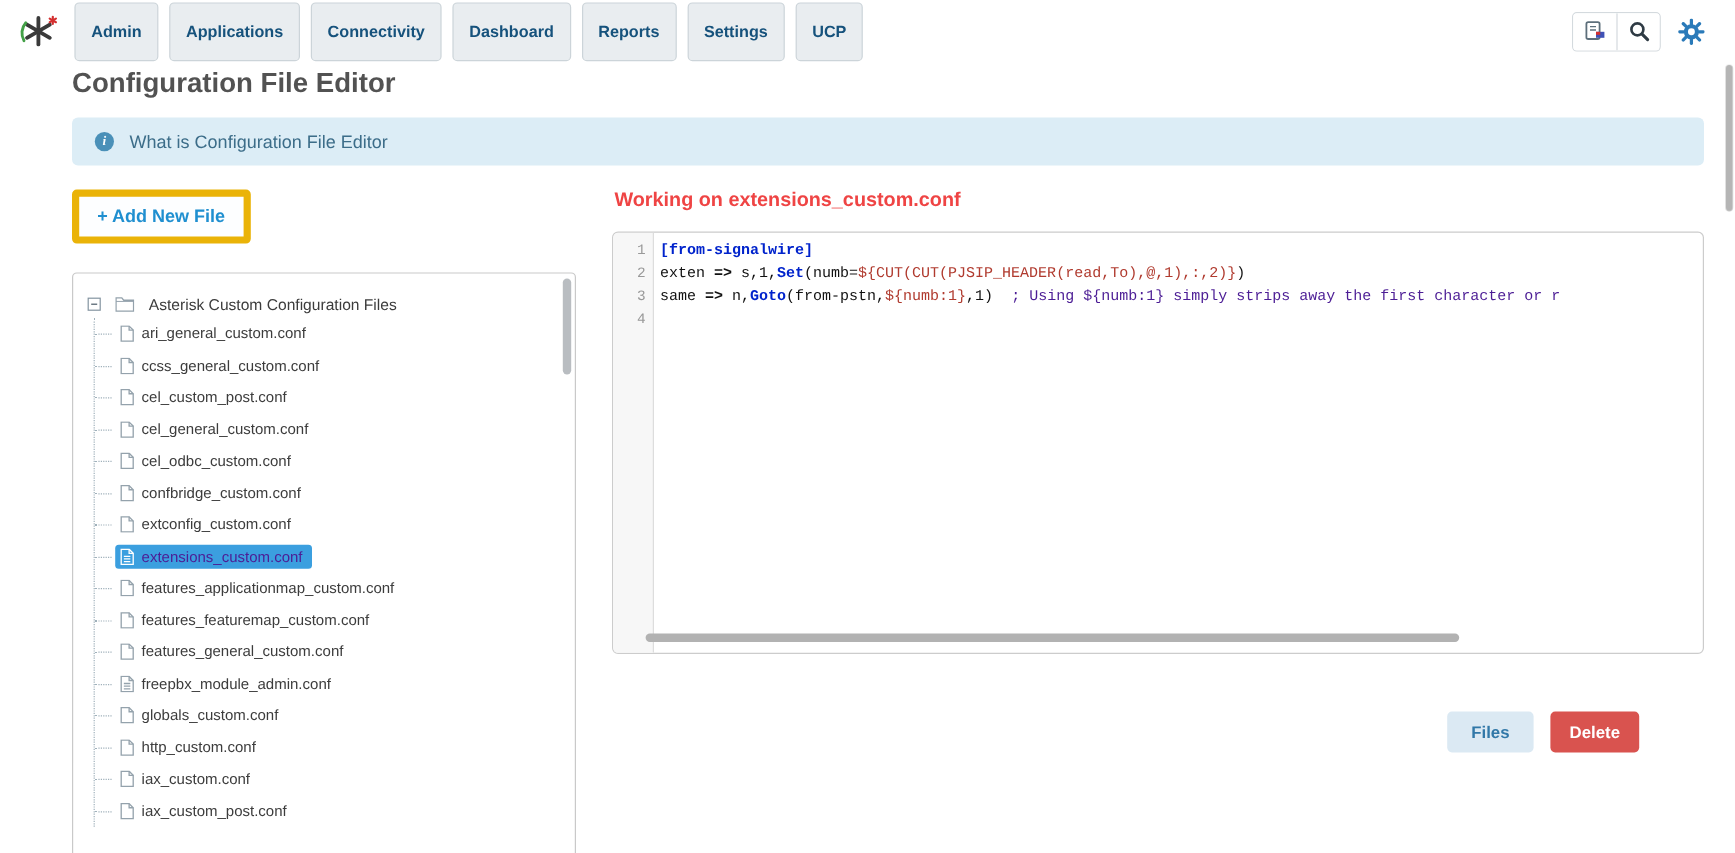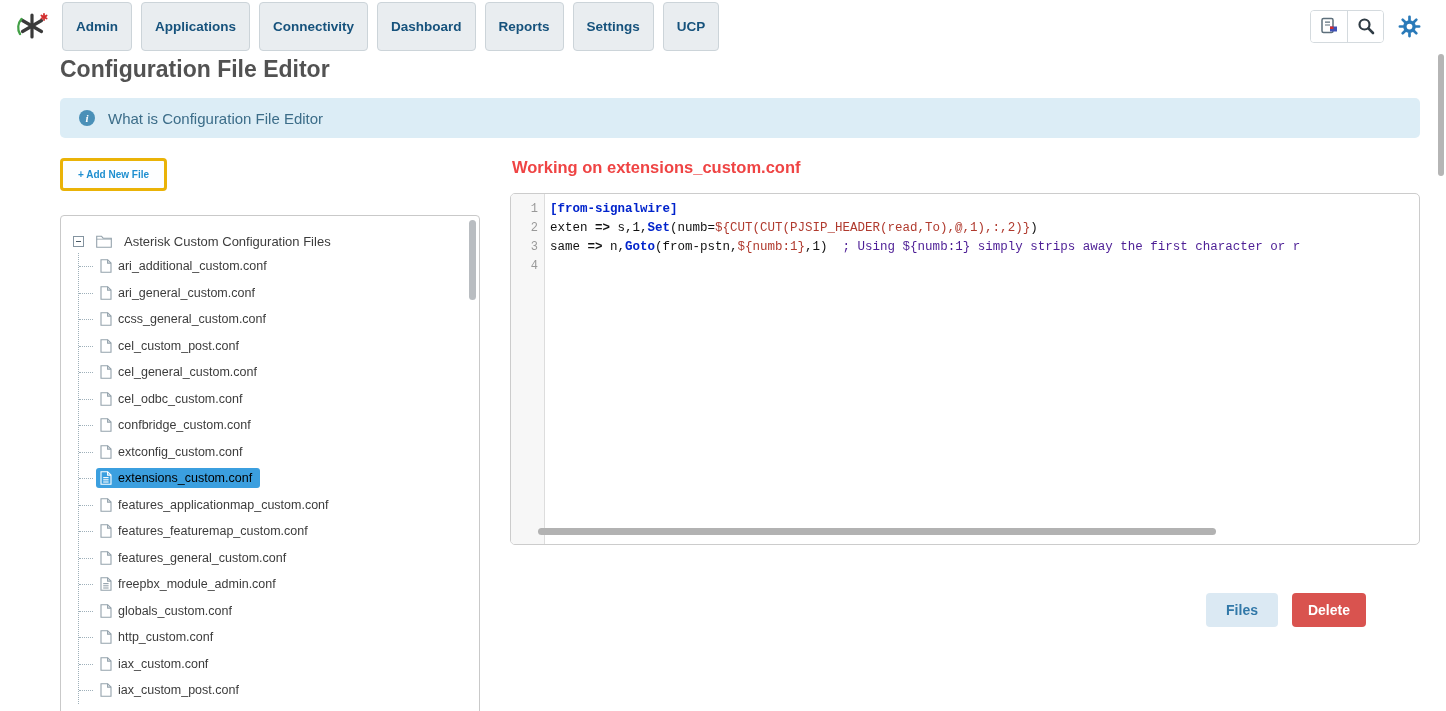--- a/index.html
+++ b/index.html
@@ -27,42 +27,42 @@
   .info-alert { margin-top:15px; height:40px; background:#dcedf6; border-radius:5px;
                 display:flex; align-items:center; padding:0 19px; gap:13px;
                 color:#3c6d89; font-size:15px; cursor:pointer; }
   .info-icon { width:16px; height:16px; border-radius:50%; background:#4a90b8; color:#fff;
                font:bold italic 11px/16px "Liberation Serif", serif; text-align:center; flex:none; }
 
   .content { display:flex; margin-top:20px; gap:30px; align-items:flex-start; }
 
   
   .left-col { width:420px; flex:none; }
-  .add-file-btn { font-family:"Liberation Sans",sans-serif; font-weight:bold; font-size:10px;
-                  color:#1f8fd0; background:#fdfeff; border:3px solid #eab308; border-radius:4px;
+  .add-file-btn { font-family:"Liberation Sans",sans-serif; font-weight:bold; font-size:15px;
+                  color:#1f8fd0; background:#fdfeff; border:6px solid #eab308; border-radius:4px;
                   padding:8px 15px; cursor:pointer; }
   .tree-panel { margin-top:24px; border:1px solid #c9c9c9; border-radius:4px; height:530px;
                 padding:13px 10px 10px 12px; position:relative; overflow:hidden; background:#fff; }
   .tree-scroll-thumb { position:absolute; top:4px; right:3px; width:7px; height:80px;
                        background:#b9bdc1; border-radius:4px; cursor:pointer; }
   .tree-root { display:flex; align-items:center; gap:12px; height:24px; cursor:pointer; }
   .expander { width:11px; height:11px; border:1px solid #8494a0; background:#fff;
               position:relative; display:inline-block; flex:none; cursor:pointer; }
   .expander::after { content:""; position:absolute; left:2px; right:2px; top:4px;
                      border-top:1px solid #4a5a66; }
   .root-label { font-size:13px; color:#3c3c3c; }
   .tree-children { margin-left:5px; border-left:1px dotted #9fb0ba; }
   .tree-item { position:relative; height:26.5px; display:flex; align-items:center; padding-left:17px; }
   .tree-item::before { content:""; position:absolute; left:0; width:14px; top:50%;
                        border-top:1px dotted #9fb0ba; }
   .item-inner { display:flex; align-items:center; gap:6px; padding:3px 8px 3px 4px;
                 border-radius:3px; cursor:pointer; }
   .tree-item.selected .item-inner { background:#3b9fdf; }
   .file-label { font-size:12.5px; color:#3c3c3c; white-space:nowrap; }
-  .selected .file-label { color:#000000; }
+  .selected .file-label { color:#4c1d95; }
   .file-ic { display:flex; flex:none; }
 
   
   .right-col { flex:1; min-width:0; }
   .editor-heading { font-size:16.5px; font-weight:bold; color:#ef4444; margin:0 0 16px 2px; }
   .editor { border:1px solid #ccc; border-radius:5px; height:352px; display:flex;
             overflow:hidden; position:relative; background:#fff; cursor:text; }
   .gutter { width:34px; flex:none; background:#f7f7f7; border-right:1px solid #ddd;
             padding:6px 6px 0 0; text-align:right; color:#999;
             font:12px/19px "Liberation Mono", monospace; }
@@ -178,31 +178,20 @@
         </div>
         <div class="tree-children">
             <div class="tree-item">
               <span class="item-inner">
                 <span class="file-ic">
                   <svg width="12" height="14" viewBox="0 0 12 14" stroke="#94a2ac" stroke-width="1.1" fill="none">
                     <path d="M1 0.7 h6.6 L11 4.1 v9.2 H1 z" fill="#fff"></path>
                     <path d="M7.6 0.7 v3.4 h3.4"></path>
                   </svg>
                 </span>
-                <span class="file-label">ari_additional_custom.conf</span>
-              </span>
-            </div>
-            <div class="tree-item">
-              <span class="item-inner">
-                <span class="file-ic">
-                  <svg width="12" height="14" viewBox="0 0 12 14" stroke="#94a2ac" stroke-width="1.1" fill="none">
-                    <path d="M1 0.7 h6.6 L11 4.1 v9.2 H1 z" fill="#fff"></path>
-                    <path d="M7.6 0.7 v3.4 h3.4"></path>
-                  </svg>
-                </span>
                 <span class="file-label">ari_general_custom.conf</span>
               </span>
             </div>
             <div class="tree-item">
               <span class="item-inner">
                 <span class="file-ic">
                   <svg width="12" height="14" viewBox="0 0 12 14" stroke="#94a2ac" stroke-width="1.1" fill="none">
                     <path d="M1 0.7 h6.6 L11 4.1 v9.2 H1 z" fill="#fff"></path>
                     <path d="M7.6 0.7 v3.4 h3.4"></path>
                   </svg>

